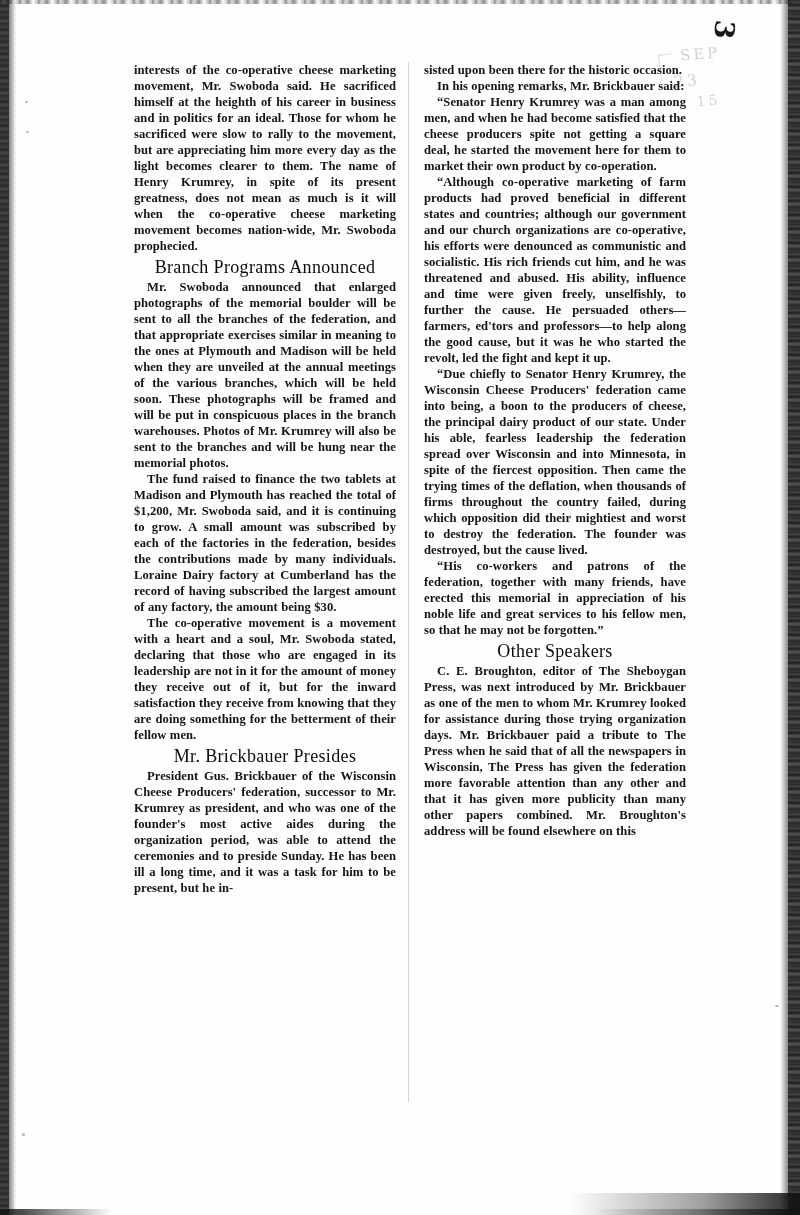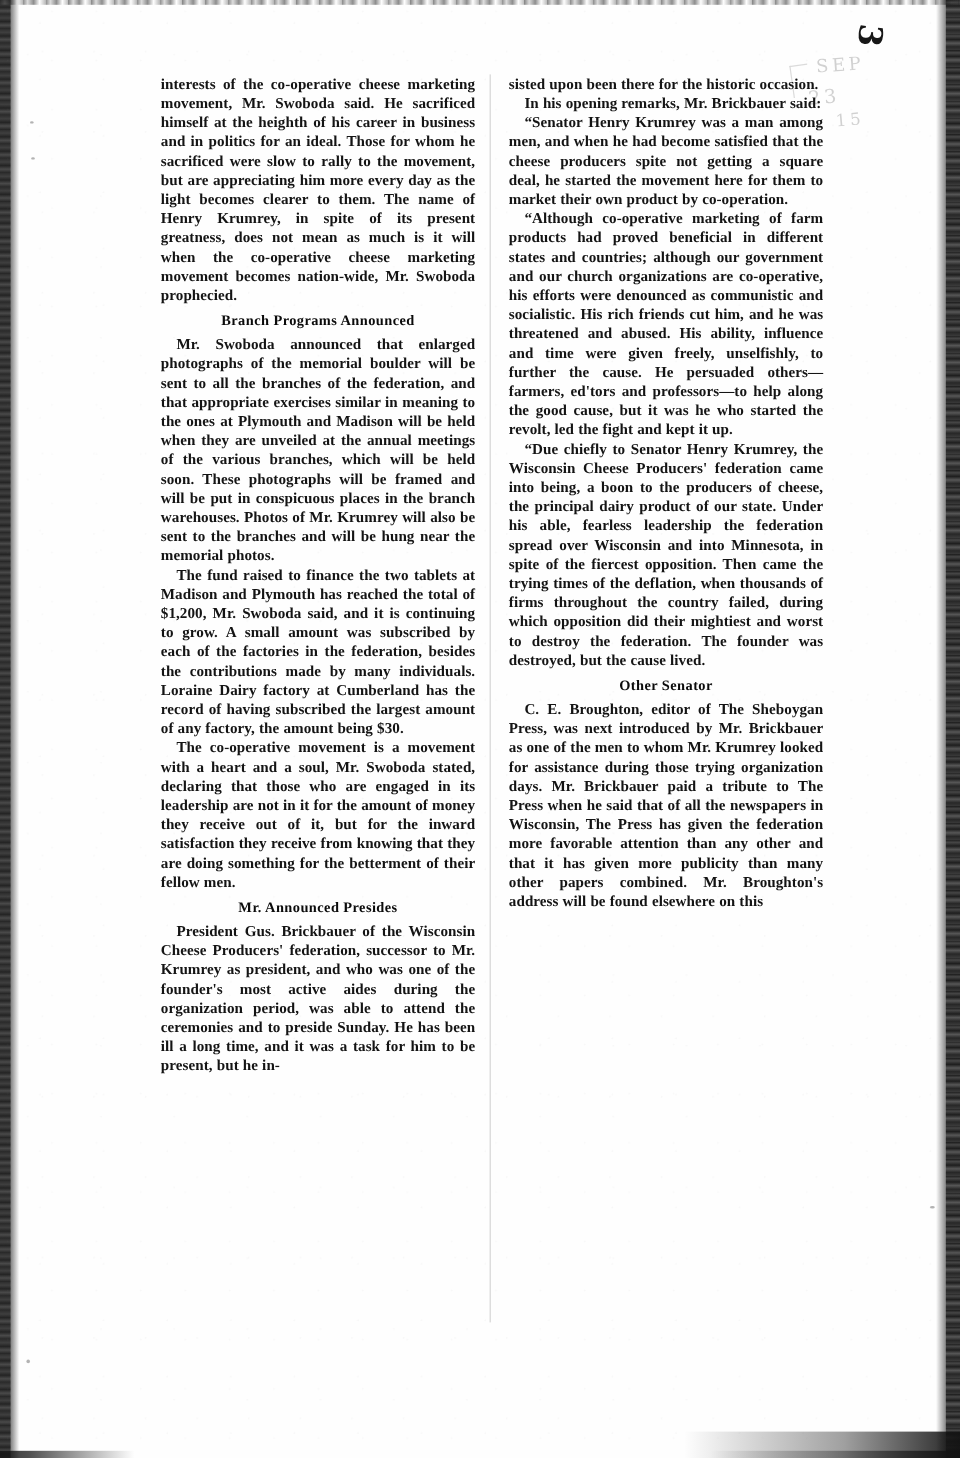--- a/index.html
+++ b/index.html
@@ -175,23 +175,23 @@
     -webkit-font-smoothing: none;
     letter-spacing: 0.05px;
     word-spacing: 0.2px;
     font-weight: 600;
     color: #141414;
   }
   p.para.cont {
     text-indent: 0px;
   }
   h3.subhead {
-    font-size: 12px;
+    font-size: 18px;
     line-height: 16.0px;
-    font-weight: 700;
+    font-weight: 400;
     text-align: center;
     letter-spacing: 0.35px;
     padding: 5px 0 4px 0;
     color: #0b0b0b;
   }
 
   
   .grain {
     position: absolute;
     inset: 0;
@@ -239,32 +239,33 @@
   <div class="speck" style="left:775px;top:1005px;width:4px;height:2px;"></div>
 
   <div class="article">
     <div class="columns">
       <div class="col" id="left-col">
           <p class="para cont">interests of the co-operative cheese marketing movement, Mr. Swoboda said. He sacrificed himself at the heighth of his career in business and in politics for an ideal. Those for whom he sacrificed were slow to rally to the movement, but are appreciating him more every day as the light becomes clearer to them. The name of Henry Krumrey, in spite of its present greatness, does not mean as much is it will when the co-operative cheese marketing movement becomes nation-wide, Mr. Swoboda prophecied.</p>
           <h3 class="subhead">Branch Programs Announced</h3>
           <p class="para">Mr. Swoboda announced that enlarged photographs of the memorial boulder will be sent to all the branches of the federation, and that appropriate exercises similar in meaning to the ones at Plymouth and Madison will be held when they are unveiled at the annual meetings of the various branches, which will be held soon. These photographs will be framed and will be put in conspicuous places in the branch warehouses. Photos of Mr. Krumrey will also be sent to the branches and will be hung near the memorial photos.</p>
           <p class="para">The fund raised to finance the two tablets at Madison and Plymouth has reached the total of $1,200, Mr. Swoboda said, and it is continuing to grow. A small amount was subscribed by each of the factories in the federation, besides the contributions made by many individuals. Loraine Dairy factory at Cumberland has the record of having subscribed the largest amount of any factory, the amount being $30.</p>
           <p class="para">The co-operative movement is a movement with a heart and a soul, Mr. Swoboda stated, declaring that those who are engaged in its leadership are not in it for the amount of money they receive out of it, but for the inward satisfaction they receive from knowing that they are doing something for the betterment of their fellow men.</p>
-          <h3 class="subhead">Mr. Announced Presides</h3>
+          <h3 class="subhead">Mr. Brickbauer Presides</h3>
           <p class="para">President Gus. Brickbauer of the Wisconsin Cheese Producers' federation, successor to Mr. Krumrey as president, and who was one of the founder's most active aides during the organization period, was able to attend the ceremonies and to preside Sunday. He has been ill a long time, and it was a task for him to be present, but he in-</p>
         </div>
       <div class="col-gap">
         <div class="col-rule"></div>
       </div>
       <div class="col" id="right-col">
           <p class="para cont">sisted upon been there for the historic occasion.</p>
           <p class="para">In his opening remarks, Mr. Brickbauer said:</p>
           <p class="para">“Senator Henry Krumrey was a man among men, and when he had become satisfied that the cheese producers spite not getting a square deal, he started the movement here for them to market their own product by co-operation.</p>
           <p class="para">“Although co-operative marketing of farm products had proved beneficial in different states and countries; although our government and our church organizations are co-operative, his efforts were denounced as communistic and socialistic. His rich friends cut him, and he was threatened and abused. His ability, influence and time were given freely, unselfishly, to further the cause. He persuaded others—farmers, ed'tors and professors—to help along the good cause, but it was he who started the revolt, led the fight and kept it up.</p>
           <p class="para">“Due chiefly to Senator Henry Krumrey, the Wisconsin Cheese Producers' federation came into being, a boon to the producers of cheese, the principal dairy product of our state. Under his able, fearless leadership the federation spread over Wisconsin and into Minnesota, in spite of the fiercest opposition. Then came the trying times of the deflation, when thousands of firms throughout the country failed, during which opposition did their mightiest and worst to destroy the federation. The founder was destroyed, but the cause lived.</p>
-          <h3 class="subhead">Other Senator</h3>
+          <p class="para">“His co-workers and patrons of the federation, together with many friends, have erected this memorial in appreciation of his noble life and great services to his fellow men, so that he may not be forgotten.”</p>
+          <h3 class="subhead">Other Speakers</h3>
           <p class="para">C. E. Broughton, editor of The Sheboygan Press, was next introduced by Mr. Brickbauer as one of the men to whom Mr. Krumrey looked for assistance during those trying organization days. Mr. Brickbauer paid a tribute to The Press when he said that of all the newspapers in Wisconsin, The Press has given the federation more favorable attention than any other and that it has given more publicity than many other papers combined. Mr. Broughton's address will be found elsewhere on this</p>
         </div>
     </div>
   </div>
 
   <div class="grain"></div>
 </div>
 
 </body></html>

